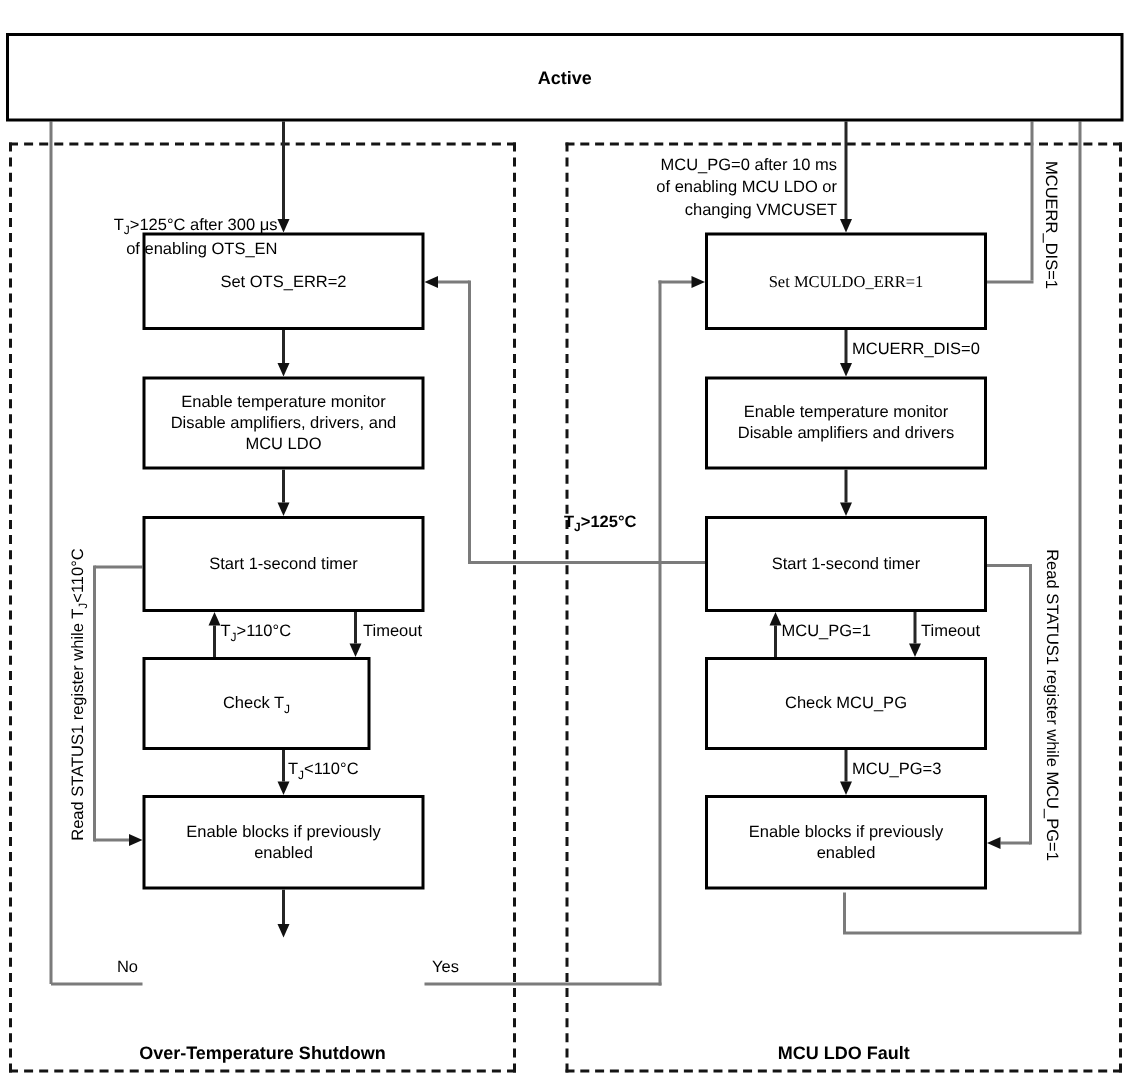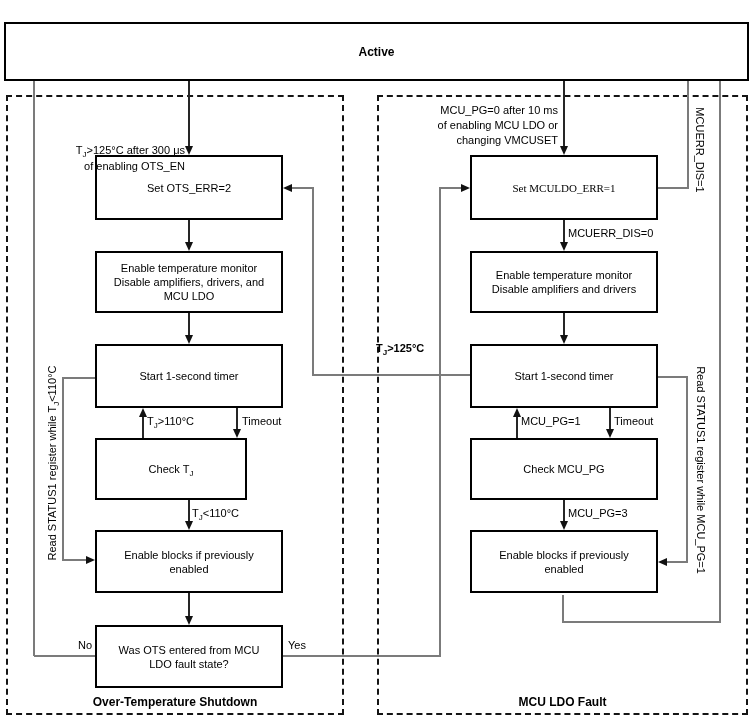--- a/index.html
+++ b/index.html
@@ -49,24 +49,20 @@
   </div>
   <div class="box" style="left:95px;top:344px;width:188px;height:64px;">
     <span>Start 1-second timer</span>
   </div>
   <div class="box" style="left:95px;top:438px;width:152px;height:62px;">
     <span>Check T<sub>J</sub></span>
   </div>
   <div class="box" style="left:95px;top:530px;width:188px;height:63px;">
     <span>Enable blocks if previously
 enabled</span>
-  </div>
-  <div class="box" style="left:95px;top:625px;width:188px;height:63px;">
-    <span>Was OTS entered from MCU
-LDO fault state?</span>
   </div>
 
   <div class="box" style="left:470px;top:155px;width:188px;height:65px;font-family:Liberation Serif, serif;">
     <span>Set MCULDO_ERR=1</span>
   </div>
   <div class="box" style="left:470px;top:251px;width:188px;height:62px;">
     <span>Enable temperature monitor
 Disable amplifiers and drivers</span>
   </div>
   <div class="box" style="left:470px;top:344px;width:188px;height:64px;">

